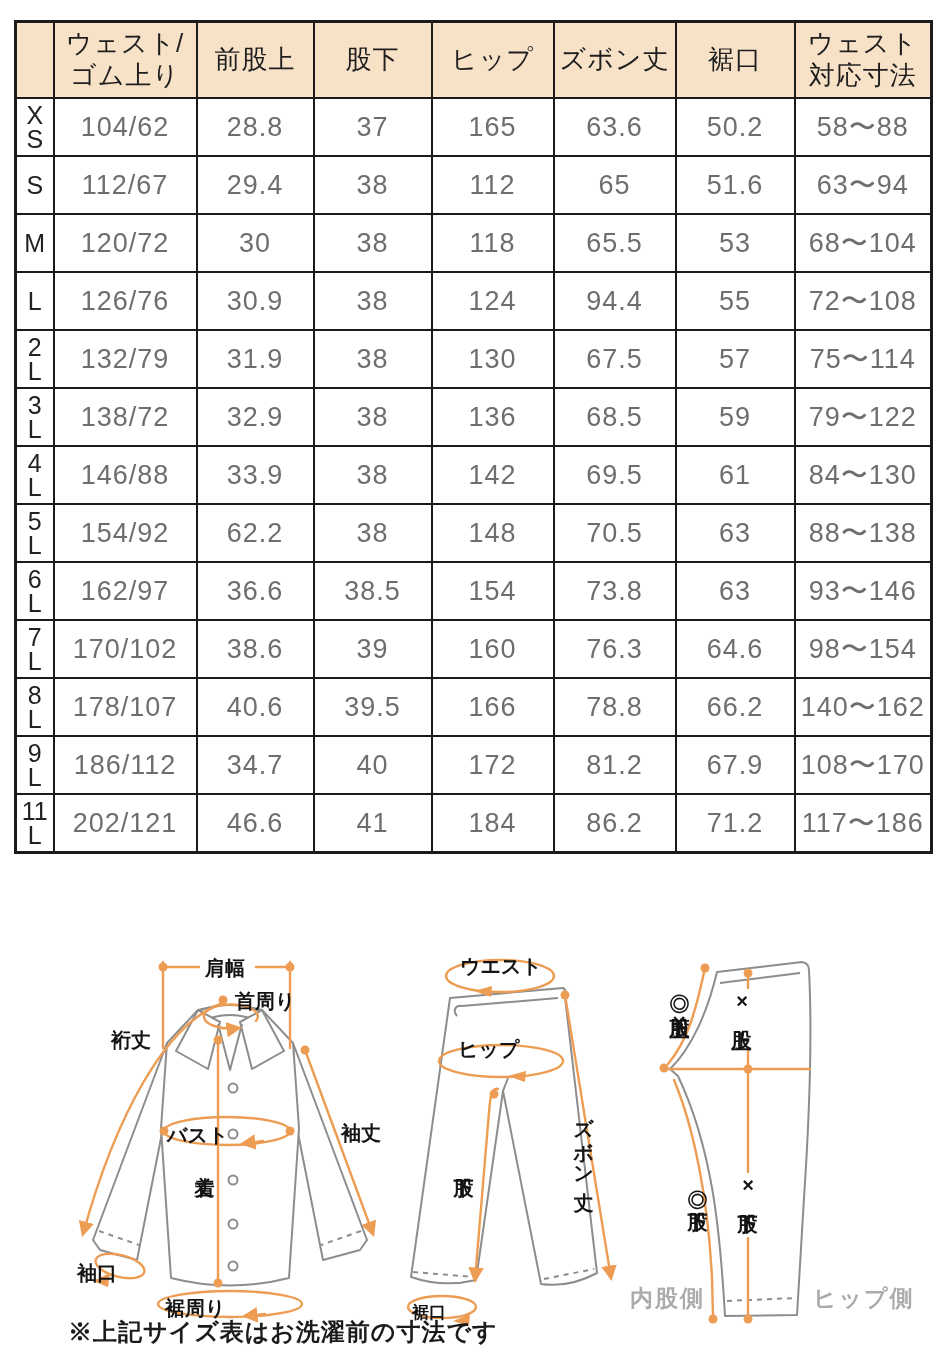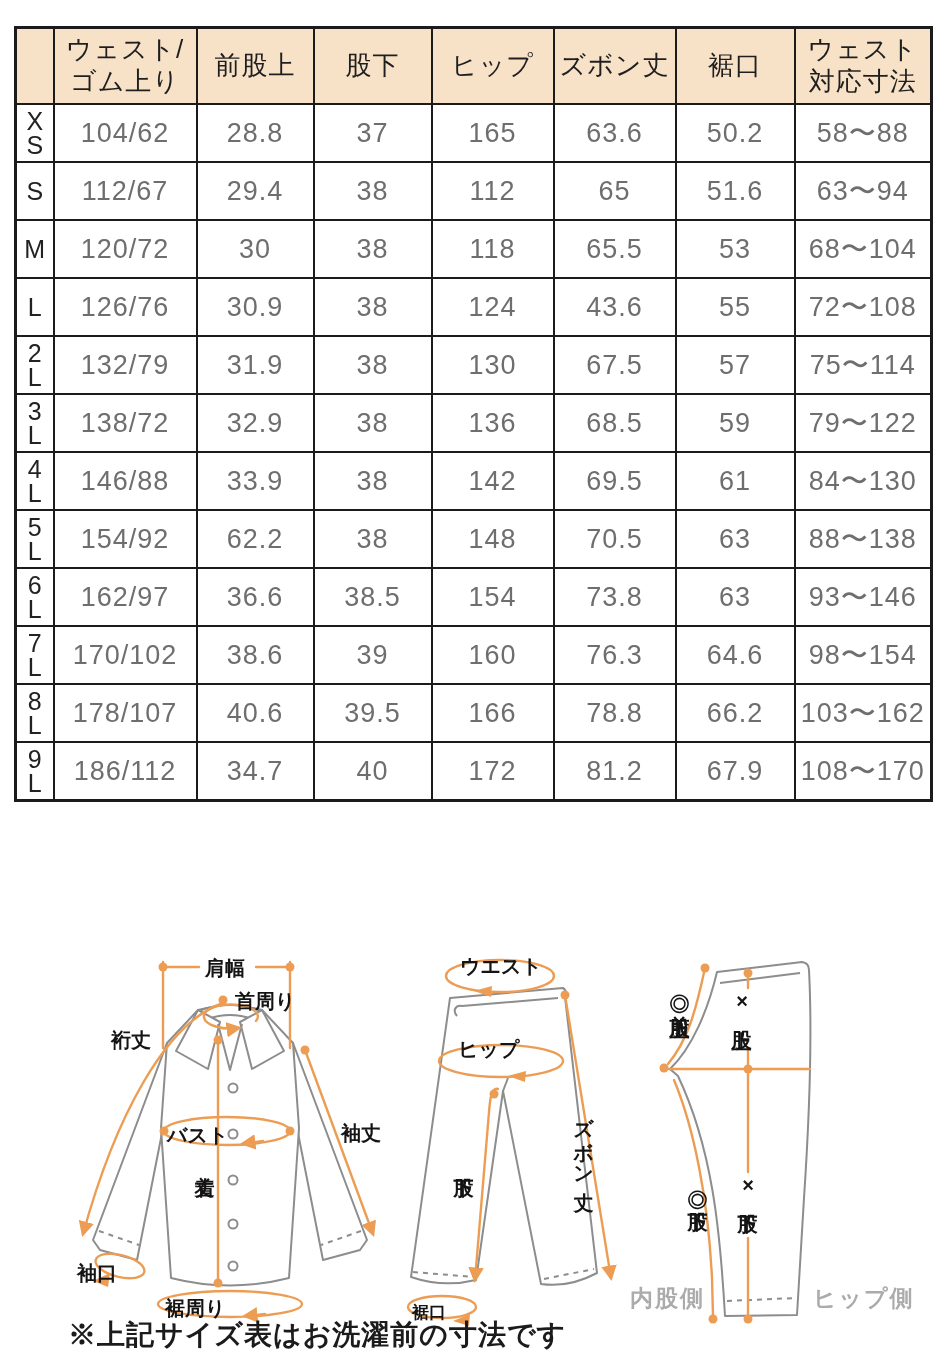--- a/index.html
+++ b/index.html
@@ -1,21 +1,21 @@
 <!DOCTYPE html>
 <html><head>
 <meta charset="utf-8">
 <style>
   html,body{margin:0;padding:0;background:#fff;}
   body{
     width:940px;height:1360px;position:relative;overflow:hidden;
     font-family:"Liberation Sans",sans-serif;
   }
   
-  .table-wrap{position:absolute;left:14px;top:26px;width:868px;}
+  .table-wrap{position:absolute;left:14px;top:20px;width:868px;}
   table.size-table{
     border-collapse:collapse;table-layout:fixed;width:916px;
     border:3px solid #1b1b1b;
   }
   .size-table th,.size-table td{
     border:2px solid #1b1b1b;text-align:center;vertical-align:middle;
     white-space:pre-line;overflow:hidden;
   }
   .size-table th{
     background:#f7e2c8;color:#1e1e1e;font-weight:normal;
@@ -40,21 +40,21 @@
   .dot{fill:#ed9d53;stroke:none;}
   .ah{fill:#ed9d53;stroke:none;}
   .dlabel{font-family:"Liberation Sans",sans-serif;font-size:20px;font-weight:bold;fill:#141414;}
   .dlabel.small{font-size:17px;}
   .vlabel{font-family:"Liberation Sans",sans-serif;font-size:20px;font-weight:bold;fill:#141414;
           writing-mode:vertical-rl;text-orientation:upright;letter-spacing:2px;}
   .glabel{font-family:"Liberation Sans",sans-serif;font-size:23px;font-weight:bold;fill:#ababab;letter-spacing:2px;}
   
   .note{
     position:absolute;left:68px;top:1316px;
-    font-size:28px;font-weight:bold;color:#1b1b1b;letter-spacing:1px;
+    font-size:24px;font-weight:bold;color:#1b1b1b;letter-spacing:1px;
   }
 </style>
 </head>
 <body>
 
 <div class="table-wrap">
   <table class="size-table">
     <colgroup>
       <col style="width:38px">
         <col style="width:143px">
@@ -110,21 +110,21 @@
           <td>65.5</td>
           <td>53</td>
           <td>68〜104</td>
         </tr>
         <tr>
           <td class="size-cell">L</td>
           <td>126/76</td>
           <td>30.9</td>
           <td>38</td>
           <td>124</td>
-          <td>43.6</td>
+          <td>94.4</td>
           <td>55</td>
           <td>72〜108</td>
         </tr>
         <tr>
           <td class="size-cell">2
 L</td>
           <td>132/79</td>
           <td>31.9</td>
           <td>38</td>
           <td>130</td>
@@ -189,32 +189,43 @@
         </tr>
         <tr>
           <td class="size-cell">8
 L</td>
           <td>178/107</td>
           <td>40.6</td>
           <td>39.5</td>
           <td>166</td>
           <td>78.8</td>
           <td>66.2</td>
-          <td>103〜162</td>
+          <td>140〜162</td>
         </tr>
         <tr>
           <td class="size-cell">9
 L</td>
           <td>186/112</td>
           <td>34.7</td>
           <td>40</td>
           <td>172</td>
           <td>81.2</td>
           <td>67.9</td>
           <td>108〜170</td>
+        </tr>
+        <tr>
+          <td class="size-cell">11
+L</td>
+          <td>202/121</td>
+          <td>46.6</td>
+          <td>41</td>
+          <td>184</td>
+          <td>86.2</td>
+          <td>71.2</td>
+          <td>117〜186</td>
         </tr>
       </tbody>
   </table>
 </div>
 
 <svg id="shirt-svg" class="diagram" width="350" height="375" viewBox="0 0 350 375">
   <defs>
     <marker id="arrS" viewBox="0 0 10 10" refX="8" refY="5" markerWidth="6.5" markerHeight="6.5" orient="auto">
       <path d="M0,0 L10,5 L0,10 z" fill="#ed9d53"></path>
     </marker>

